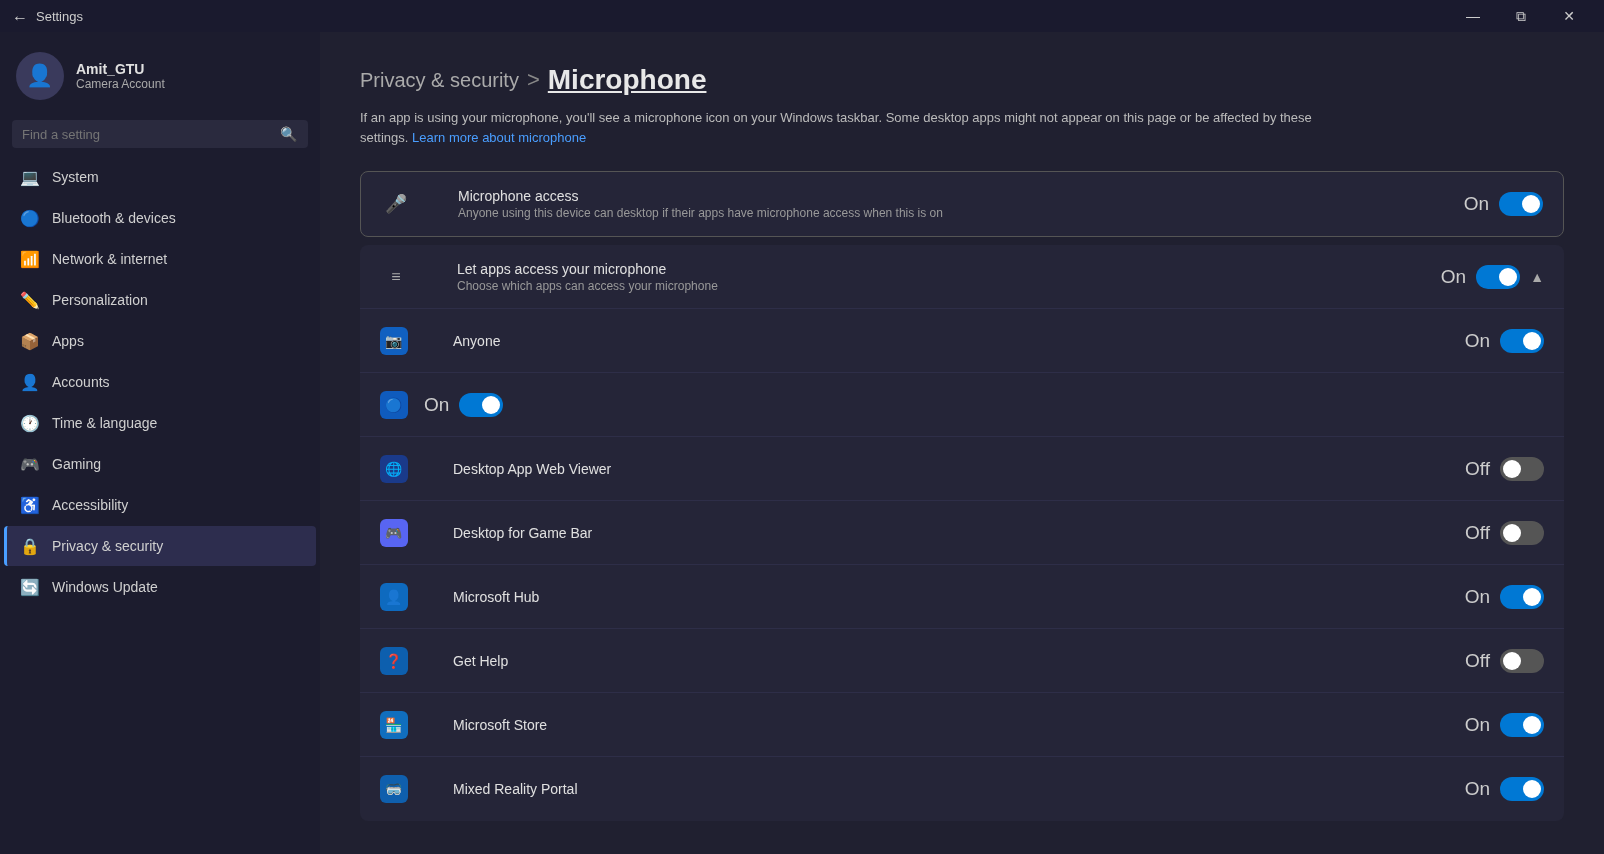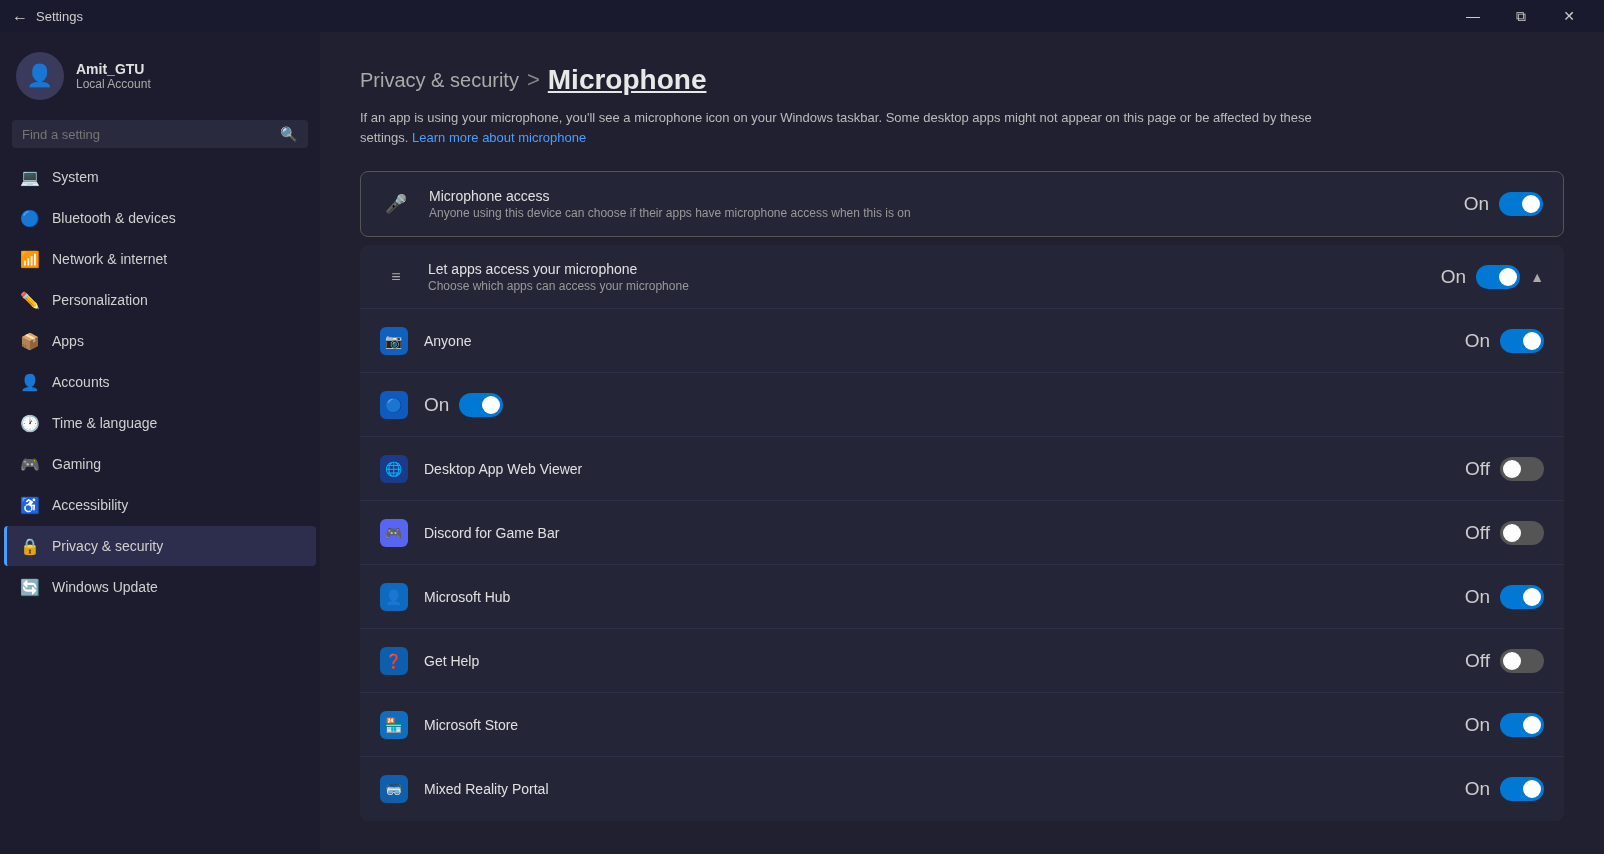--- a/index.html
+++ b/index.html
@@ -191,21 +191,21 @@
     .row-icon {
       width: 32px;
       height: 32px;
       display: flex;
       align-items: center;
       justify-content: center;
       flex-shrink: 0;
       font-size: 18px;
       color: #aaa;
     }
-    .row-text { flex: 1; }
+    .row-text { flex: 1; margin-left: 29px; }
     .row-title { font-size: 14px; font-weight: 500; color: #e0e0e0; }
     .row-subtitle { font-size: 12px; color: #999; margin-top: 2px; }
     .row-control {
       display: flex;
       align-items: center;
       gap: 10px;
       flex-shrink: 0;
     }
     .control-label { font-size: 19px; color: #ccc; }
 
@@ -255,21 +255,21 @@
 </div>
 
 <div class="app-container">
 
   <div class="sidebar">
 
     <div class="profile-section">
       <div class="avatar">👤</div>
       <div class="profile-text">
         <span class="profile-name">Amit_GTU</span>
-        <span class="profile-sub">Local Account</span>
+        <span class="profile-sub">Camera Account</span>
       </div>
     </div>
 
     <div class="search-box">
       <input type="text" placeholder="Find a setting" style="">
       <span class="search-icon">🔍</span>
     </div>
 
     <div id="nav-list">
         <div class="nav-item">
@@ -330,21 +330,21 @@
     <p class="page-description">
       <span>If an app is using your microphone, you'll see a microphone icon on your Windows taskbar. Some desktop apps might not appear on this page or be affected by these settings.</span>
       <a class="learn-link">Learn more about microphone</a>
     </p>
 
     <div class="settings-card highlighted">
       <div class="settings-row">
         <div class="row-icon">🎤</div>
         <div class="row-text">
           <div class="row-title">Microphone access</div>
-          <div class="row-subtitle">Anyone using this device can choose if their apps have microphone access when this is on</div>
+          <div class="row-subtitle">Anyone using this device can desktop if their apps have microphone access when this is on</div>
         </div>
         <div class="row-control">
           <span class="control-label">On</span>
           <div class="toggle on">
             <div class="toggle-knob"></div>
           </div>
         </div>
       </div>
     </div>
 
@@ -394,21 +394,21 @@
     <div class="row-control">
       <span class="control-label">Off</span>
       <div class="toggle off">
         <div class="toggle-knob"></div>
       </div>
     </div>
   </div>
           <div class="settings-row">
     <div style="width:28px;height:28px;background:#5865f2;border-radius:6px;display:flex;align-items:center;justify-content:center;font-size:14px;flex-shrink:0;">🎮</div>
     <div class="row-text">
-      <div class="row-title">Discord for Game Bar</div>
+      <div class="row-title">Desktop for Game Bar</div>
     </div>
     <div class="row-control">
       <span class="control-label">Off</span>
       <div class="toggle off">
         <div class="toggle-knob"></div>
       </div>
     </div>
   </div>
           <div class="settings-row">
     <div style="width:28px;height:28px;background:#0e6abf;border-radius:6px;display:flex;align-items:center;justify-content:center;font-size:14px;flex-shrink:0;">👤</div>

